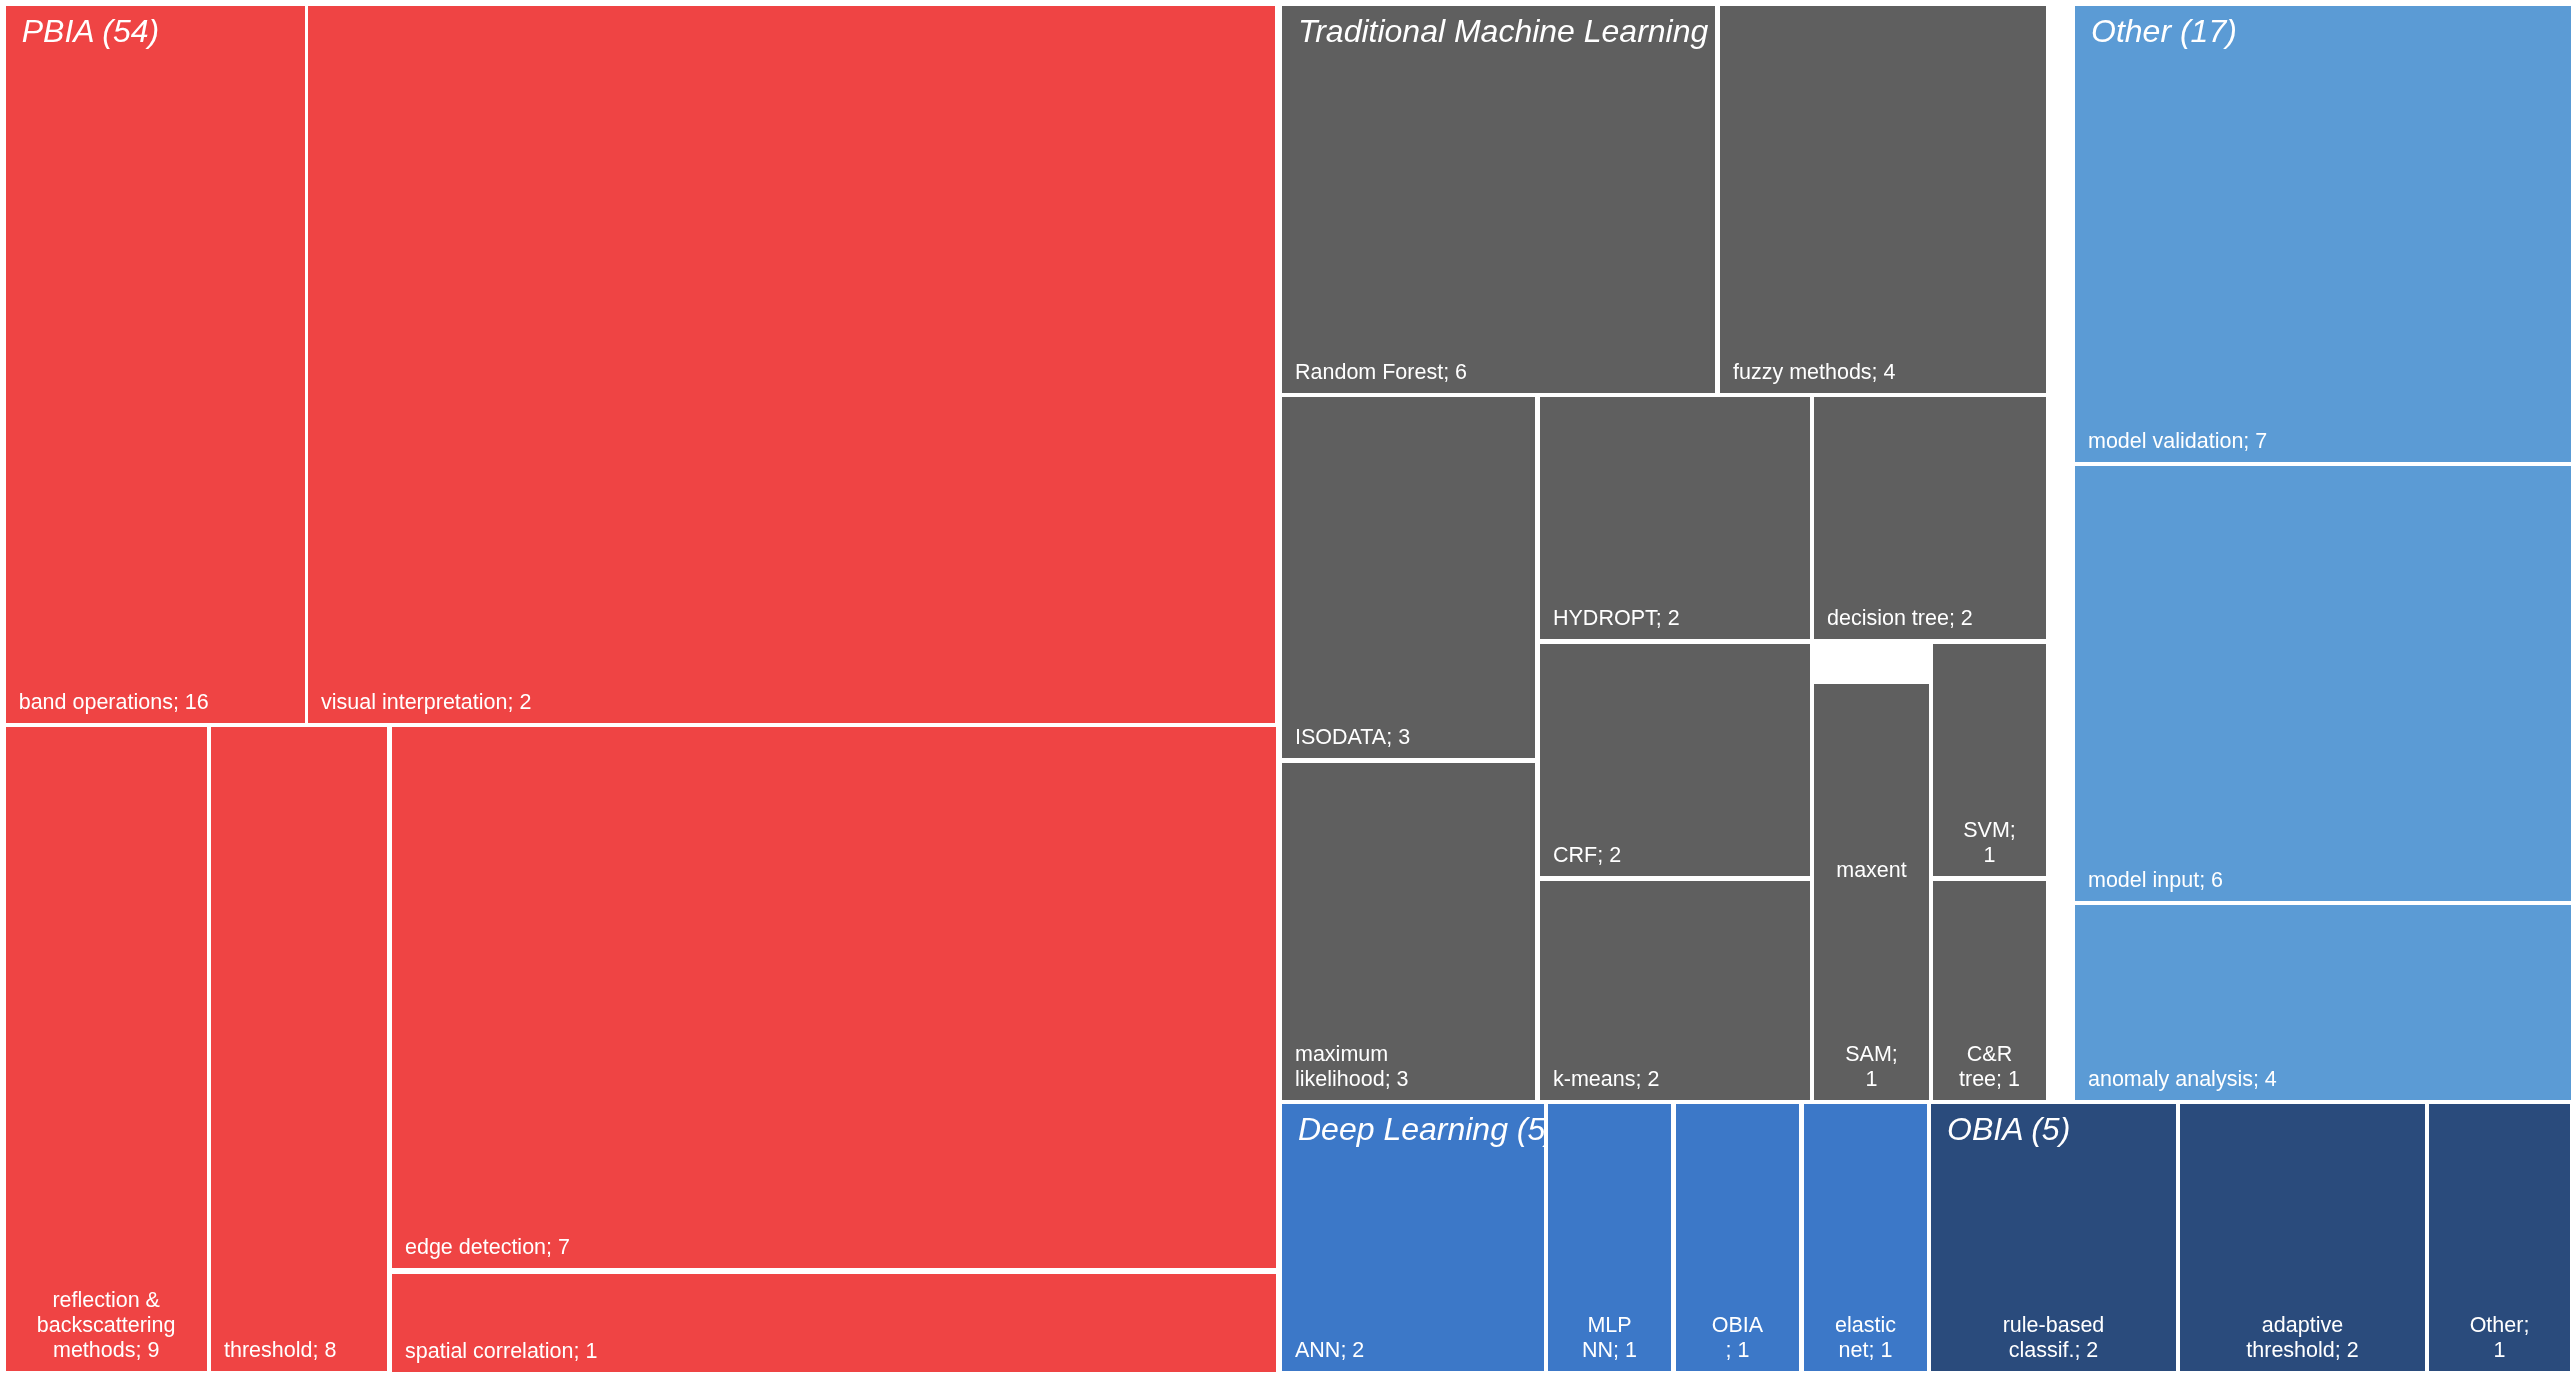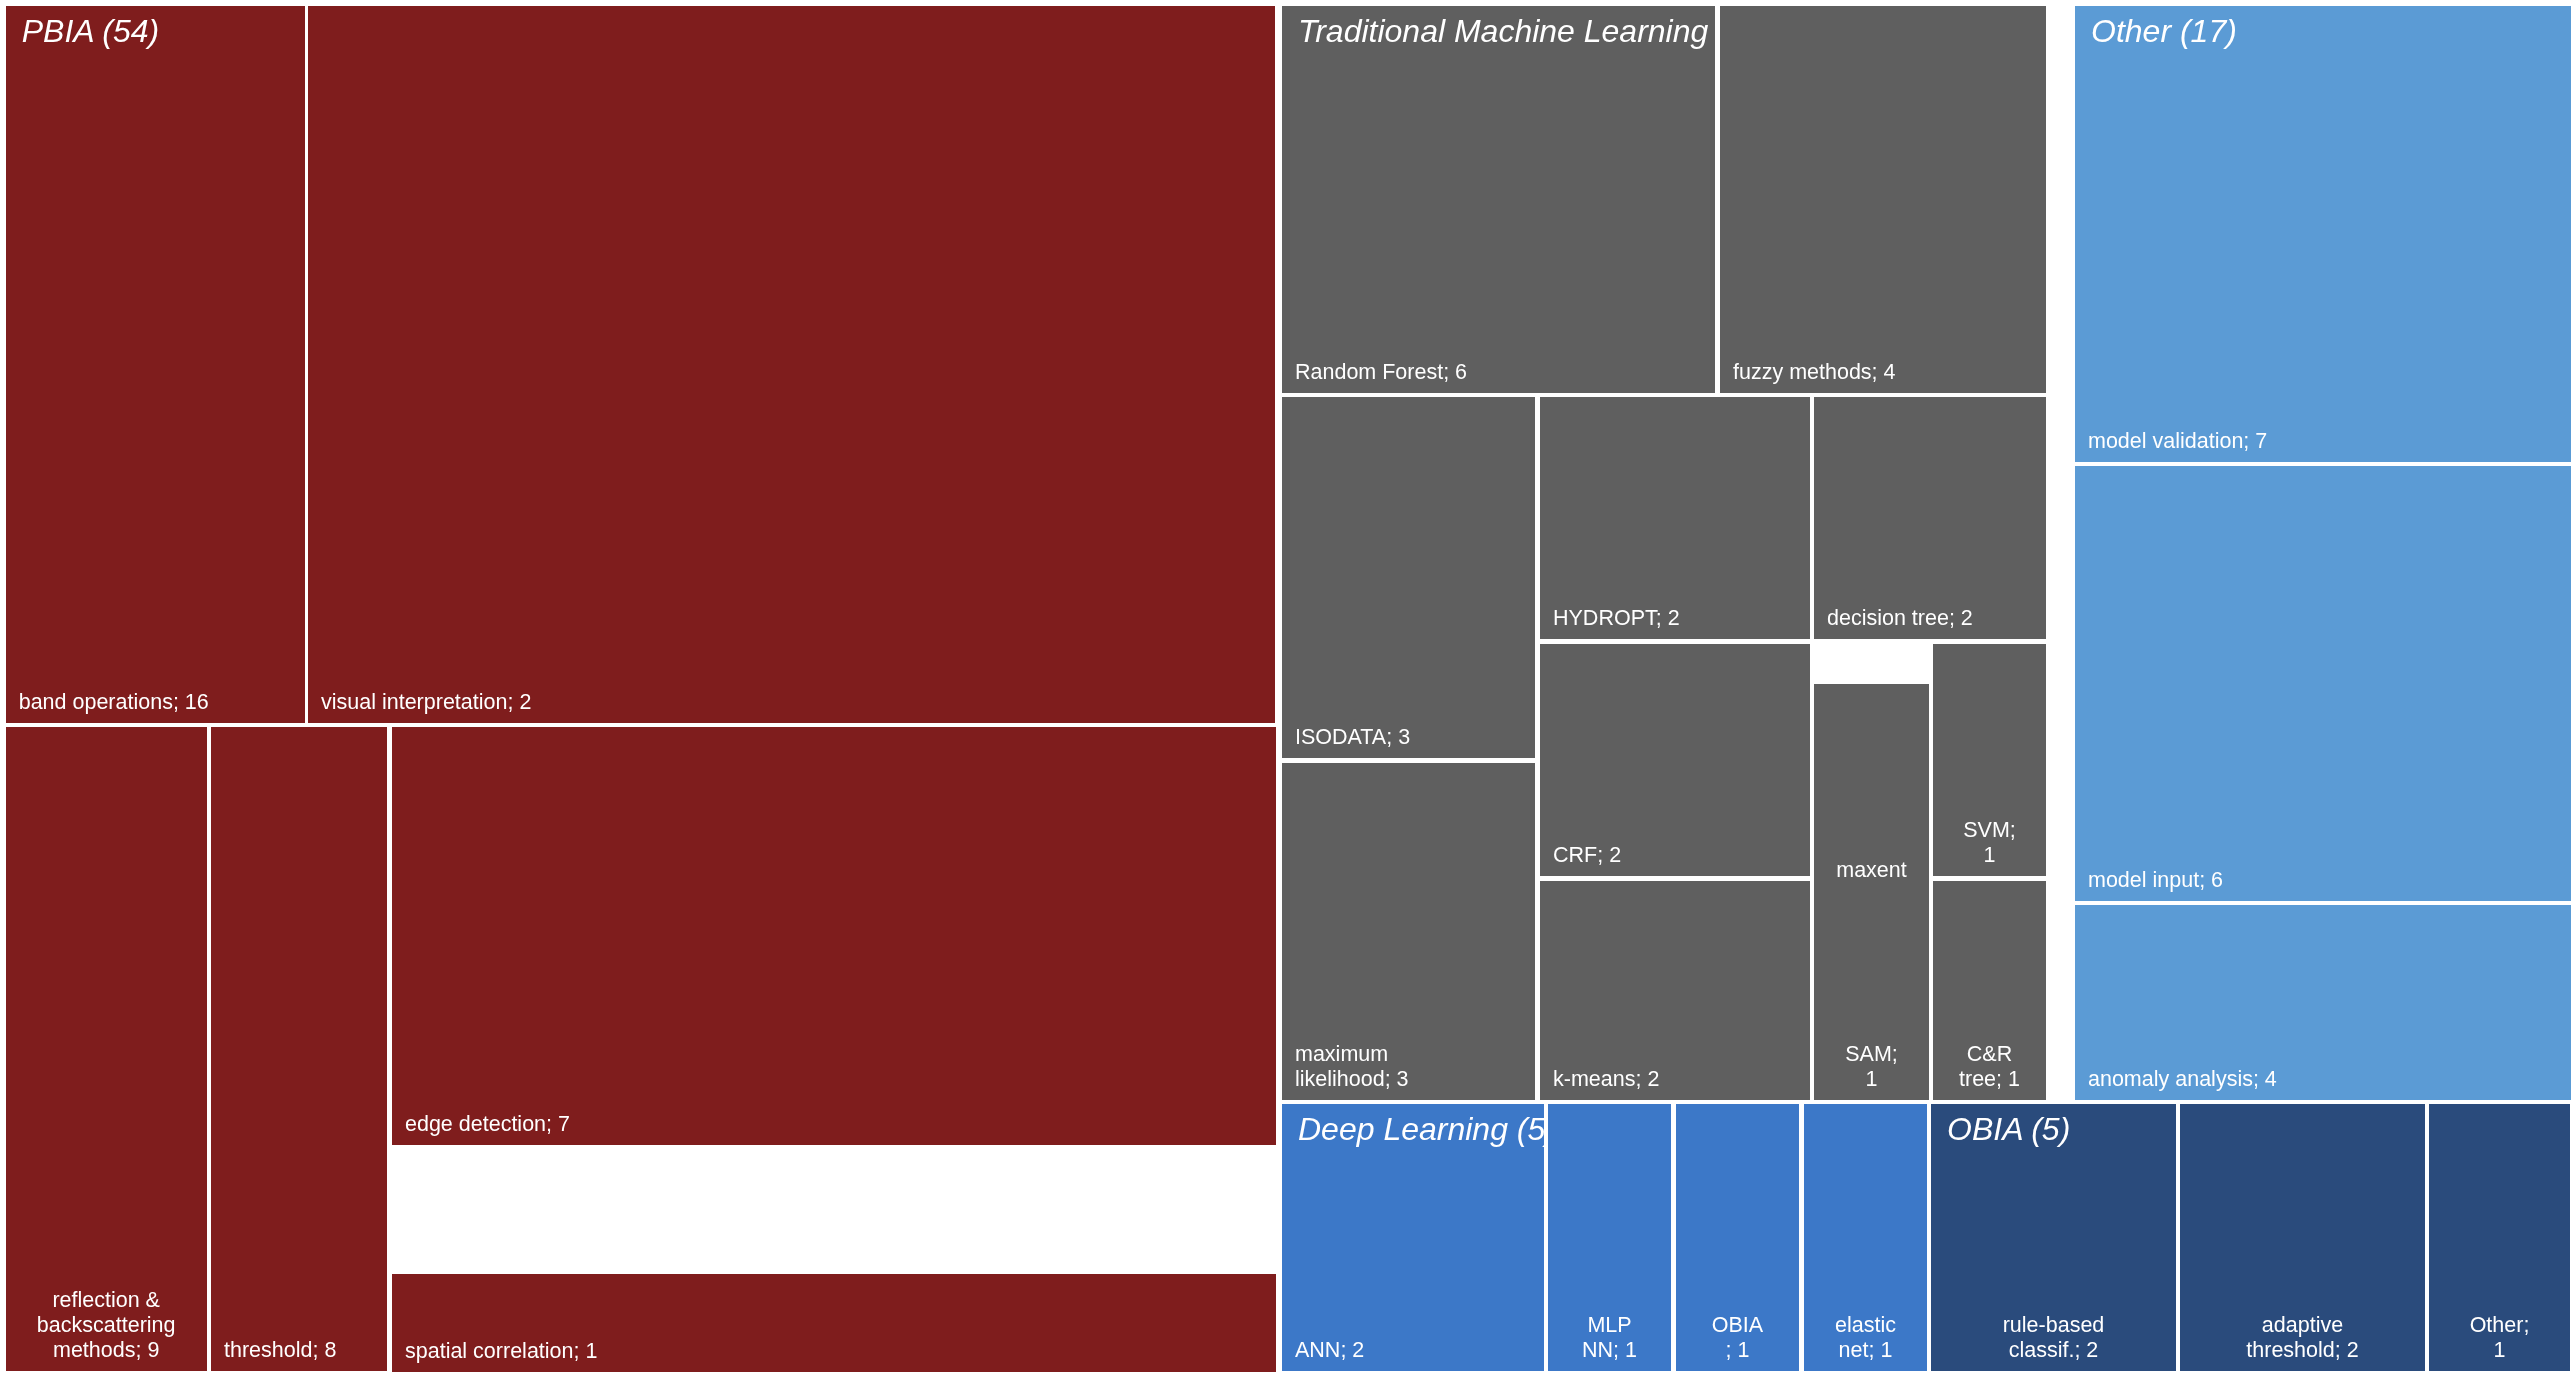--- a/index.html
+++ b/index.html
@@ -44,21 +44,21 @@
     font-size: 21.5px;
     line-height: 1.18;
     color: #ffffff;
   }
   
   .leaf-label.center {
     left: 2.9px;
     right: 2.9px;
     text-align: center;
   }
-  .c-pbia   { background: #7f1d1d; }
+  .c-pbia   { background: #ef4444; }
   .c-tml    { background: #5F5F5F; }
   .c-other  { background: #5B9BD5; }
   .c-dl     { background: #3C78C8; }
   .c-obia   { background: #2A4B7C; }
 </style>
 </head>
 <body>
 
 <div id="treemap">
 
@@ -75,21 +75,21 @@
     <div class="leaf-label center">
       <div>reflection &amp; backscattering</div>
       <div>methods; 9</div>
     </div>
   </div>
 
   <div class="tile c-pbia" style="left:211px; top:727px; width:176px; height:644px;">
     <span class="leaf-label">threshold; 8</span>
   </div>
 
-  <div class="tile c-pbia" style="left:392px; top:727px; width:884px; height:418px;">
+  <div class="tile c-pbia" style="left:392px; top:727px; width:884px; height:541px;">
     <span class="leaf-label">edge detection; 7</span>
   </div>
 
   <div class="tile c-pbia" style="left:392px; top:1274px; width:884px; height:98px;">
     <span class="leaf-label">spatial correlation; 1</span>
   </div>
 
   <div class="tile c-tml" style="left:1282px; top:5.7px; width:433px; height:387px;">
     <span class="grp-label">Traditional Machine Learning (28)</span>
     <span class="leaf-label">Random Forest; 6</span>

